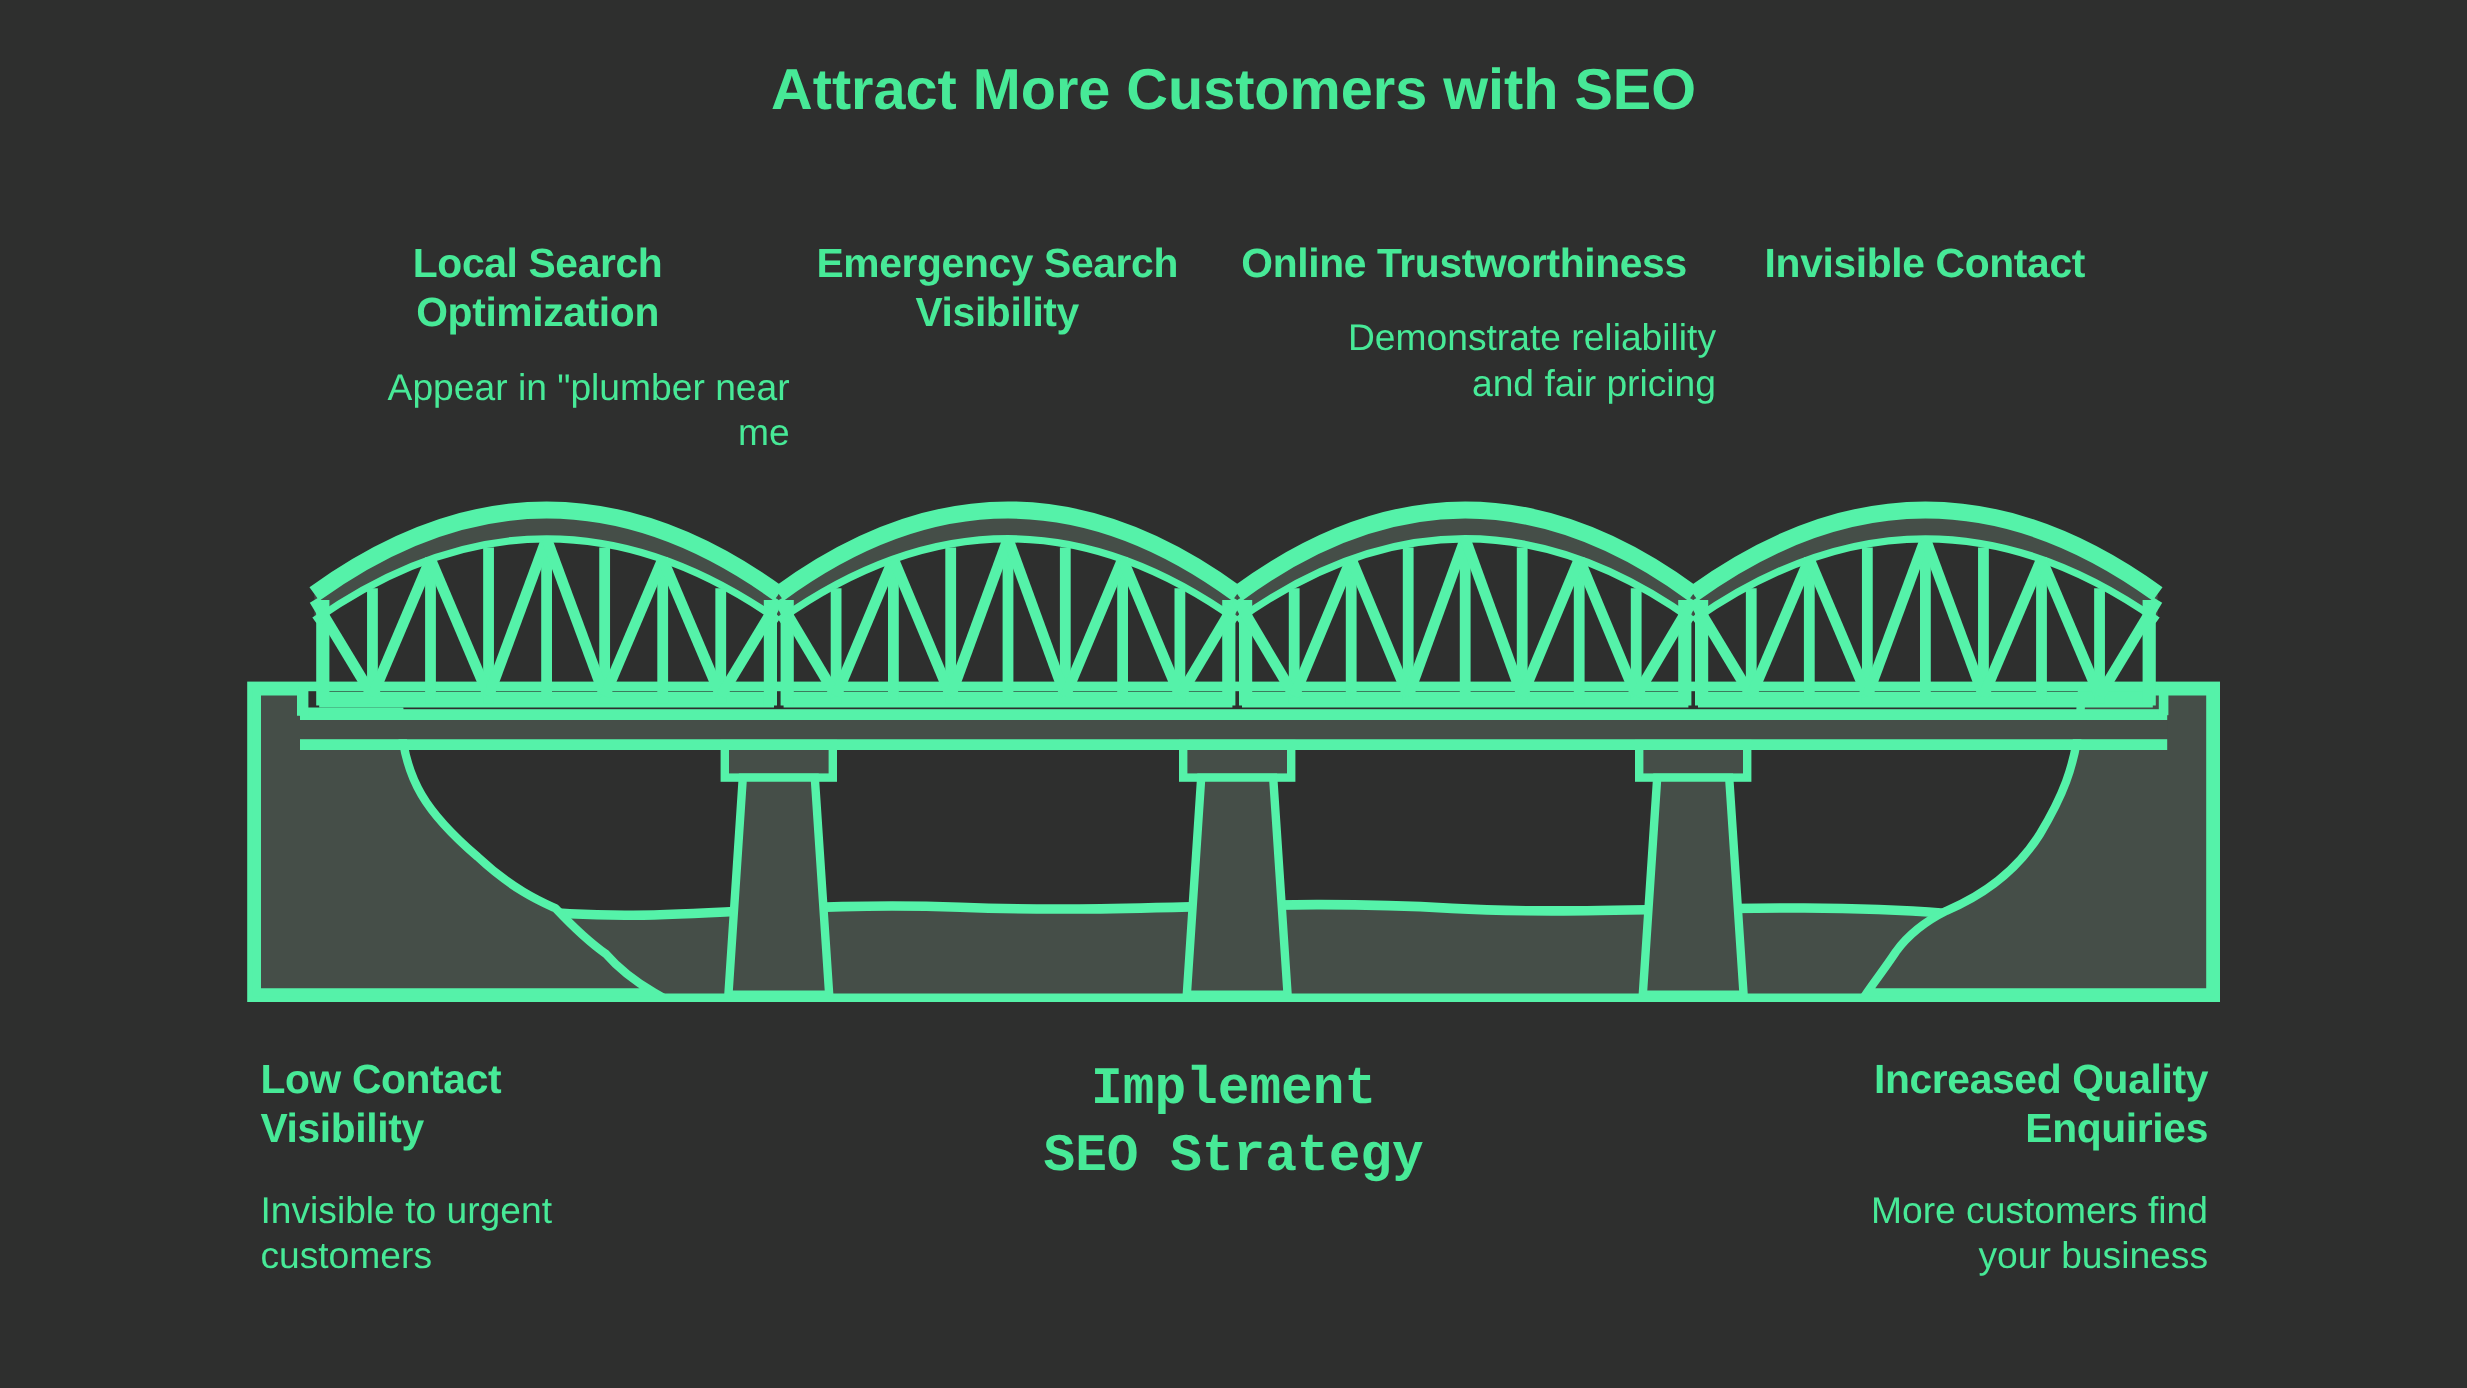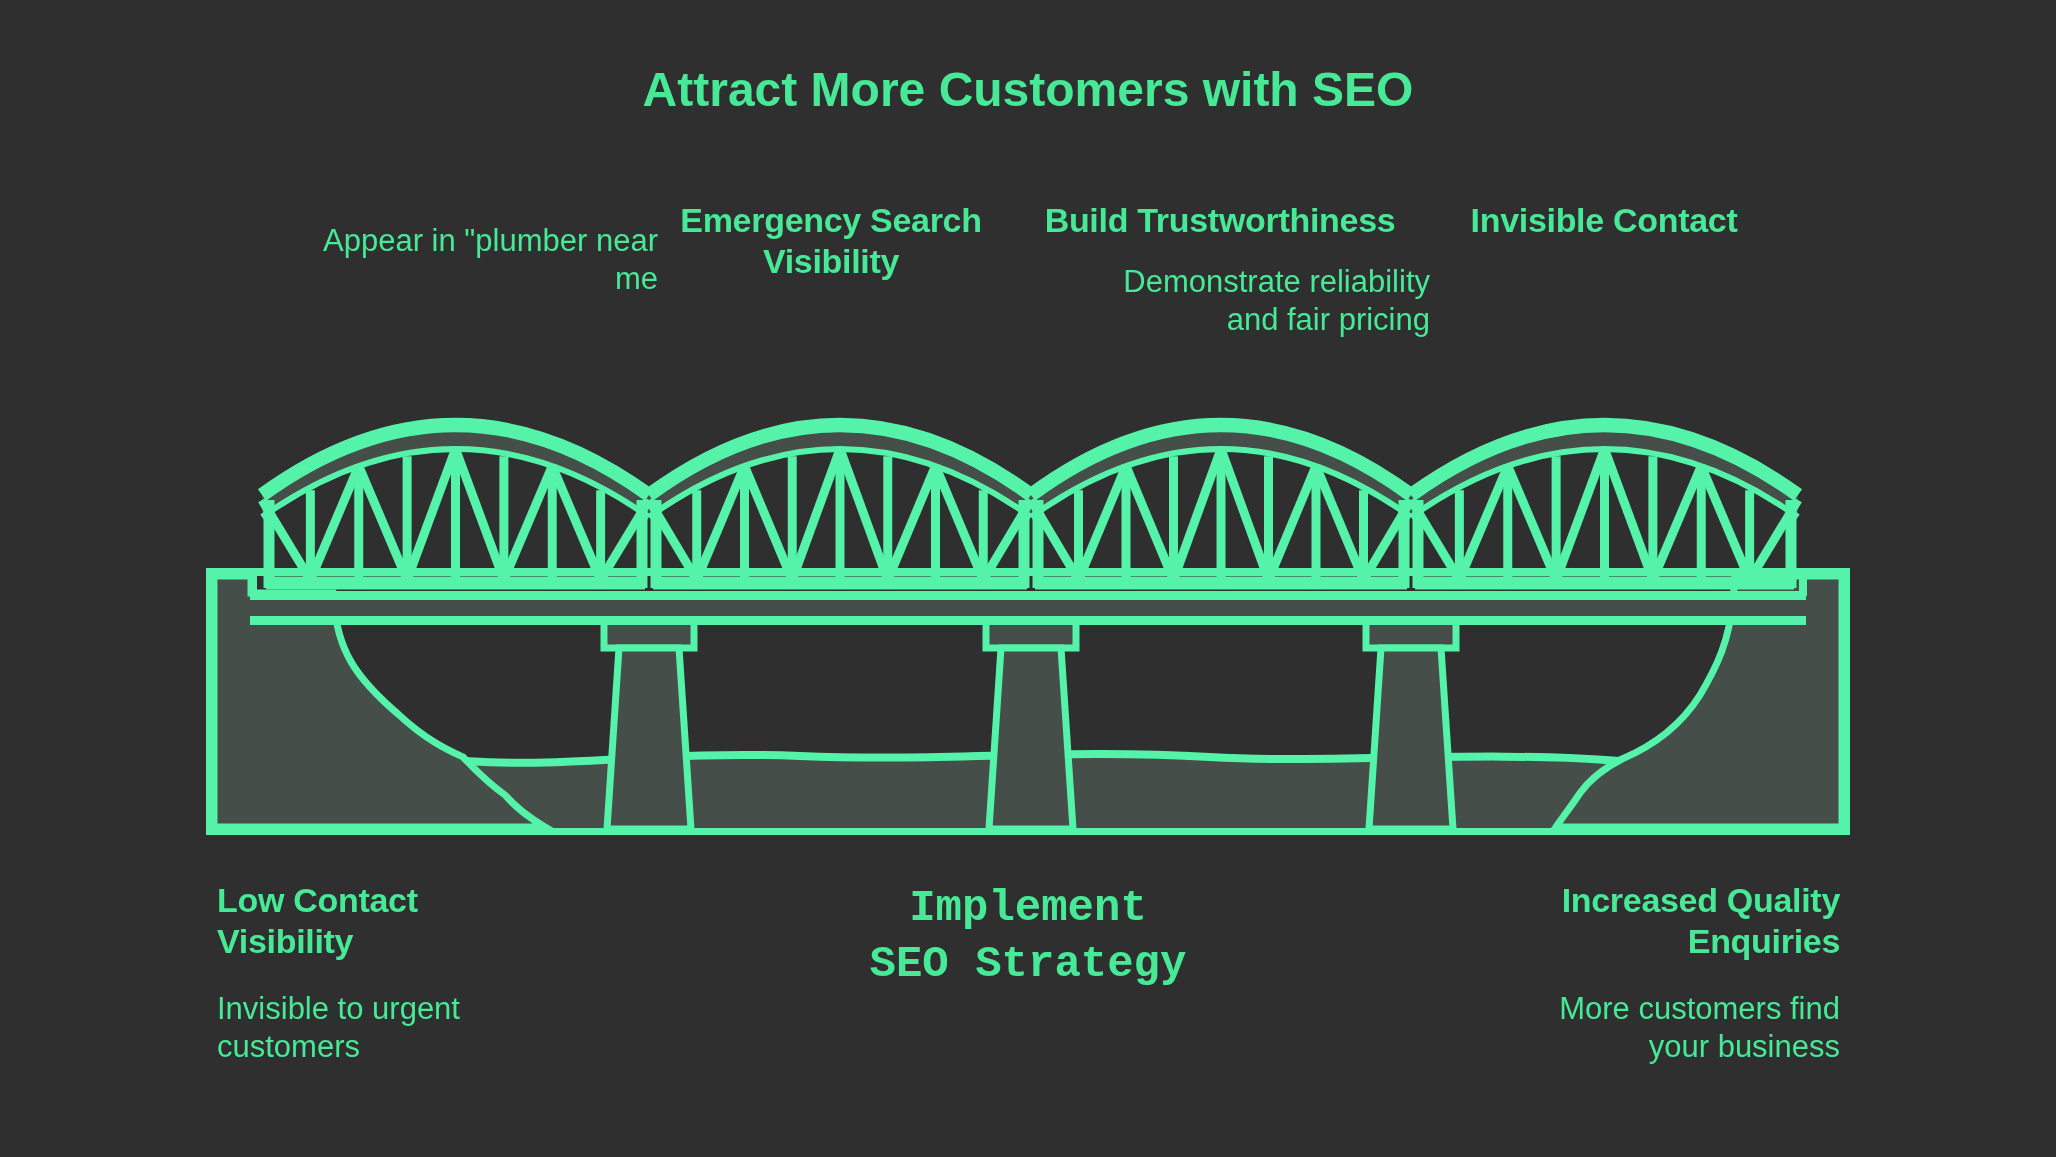--- a/index.html
+++ b/index.html
@@ -4,21 +4,21 @@
 <style>
   html,body{margin:0;padding:0;background:#2e2f2e;}
   .stage{
     position:relative;width:2056px;height:1157px;overflow:hidden;
     background:#2e2f2e;
     font-family:"Liberation Sans", sans-serif;
     color:#47e997;
   }
   .stage *{box-sizing:border-box;}
   .page-title{
-    position:absolute;top:60px;left:0;width:100%;
+    position:absolute;top:46px;left:0;width:100%;
     text-align:center;font-size:48px;line-height:60px;font-weight:bold;
     letter-spacing:0;margin:0;white-space:pre;
   }
   .pillar{
     position:absolute;top:200px;width:420px;text-align:center;
   }
   .pillar h2{
     margin:0;font-size:34px;line-height:41px;font-weight:bold;white-space:pre;letter-spacing:-0.3px;
   }
   .pillar p{
@@ -44,29 +44,31 @@
   .footer-right{right:216px;text-align:right;}
 </style>
 </head>
 <body>
 
 <div class="stage">
 
   <h1 class="page-title">Attract More Customers with SEO</h1>
 
   <div class="pillar pillar-1">
+    <h2>Local Search
+Optimization</h2>
     <p>Appear in "plumber near
 me</p>
   </div>
   <div class="pillar pillar-2">
     <h2>Emergency Search
 Visibility</h2>
   </div>
   <div class="pillar pillar-3">
-    <h2>Build Trustworthiness</h2>
+    <h2>Online Trustworthiness</h2>
     <p>Demonstrate reliability
 and fair pricing</p>
   </div>
   <div class="pillar pillar-4">
     <h2>Invisible Contact</h2>
   </div>
 
   <svg class="bridge-svg" width="2056" height="1157" viewBox="0 0 2056 1157">
 
     <rect x="210" y="572" width="1636" height="259" fill="#2e2f2e" stroke="#55f2a9" stroke-width="8"></rect>

